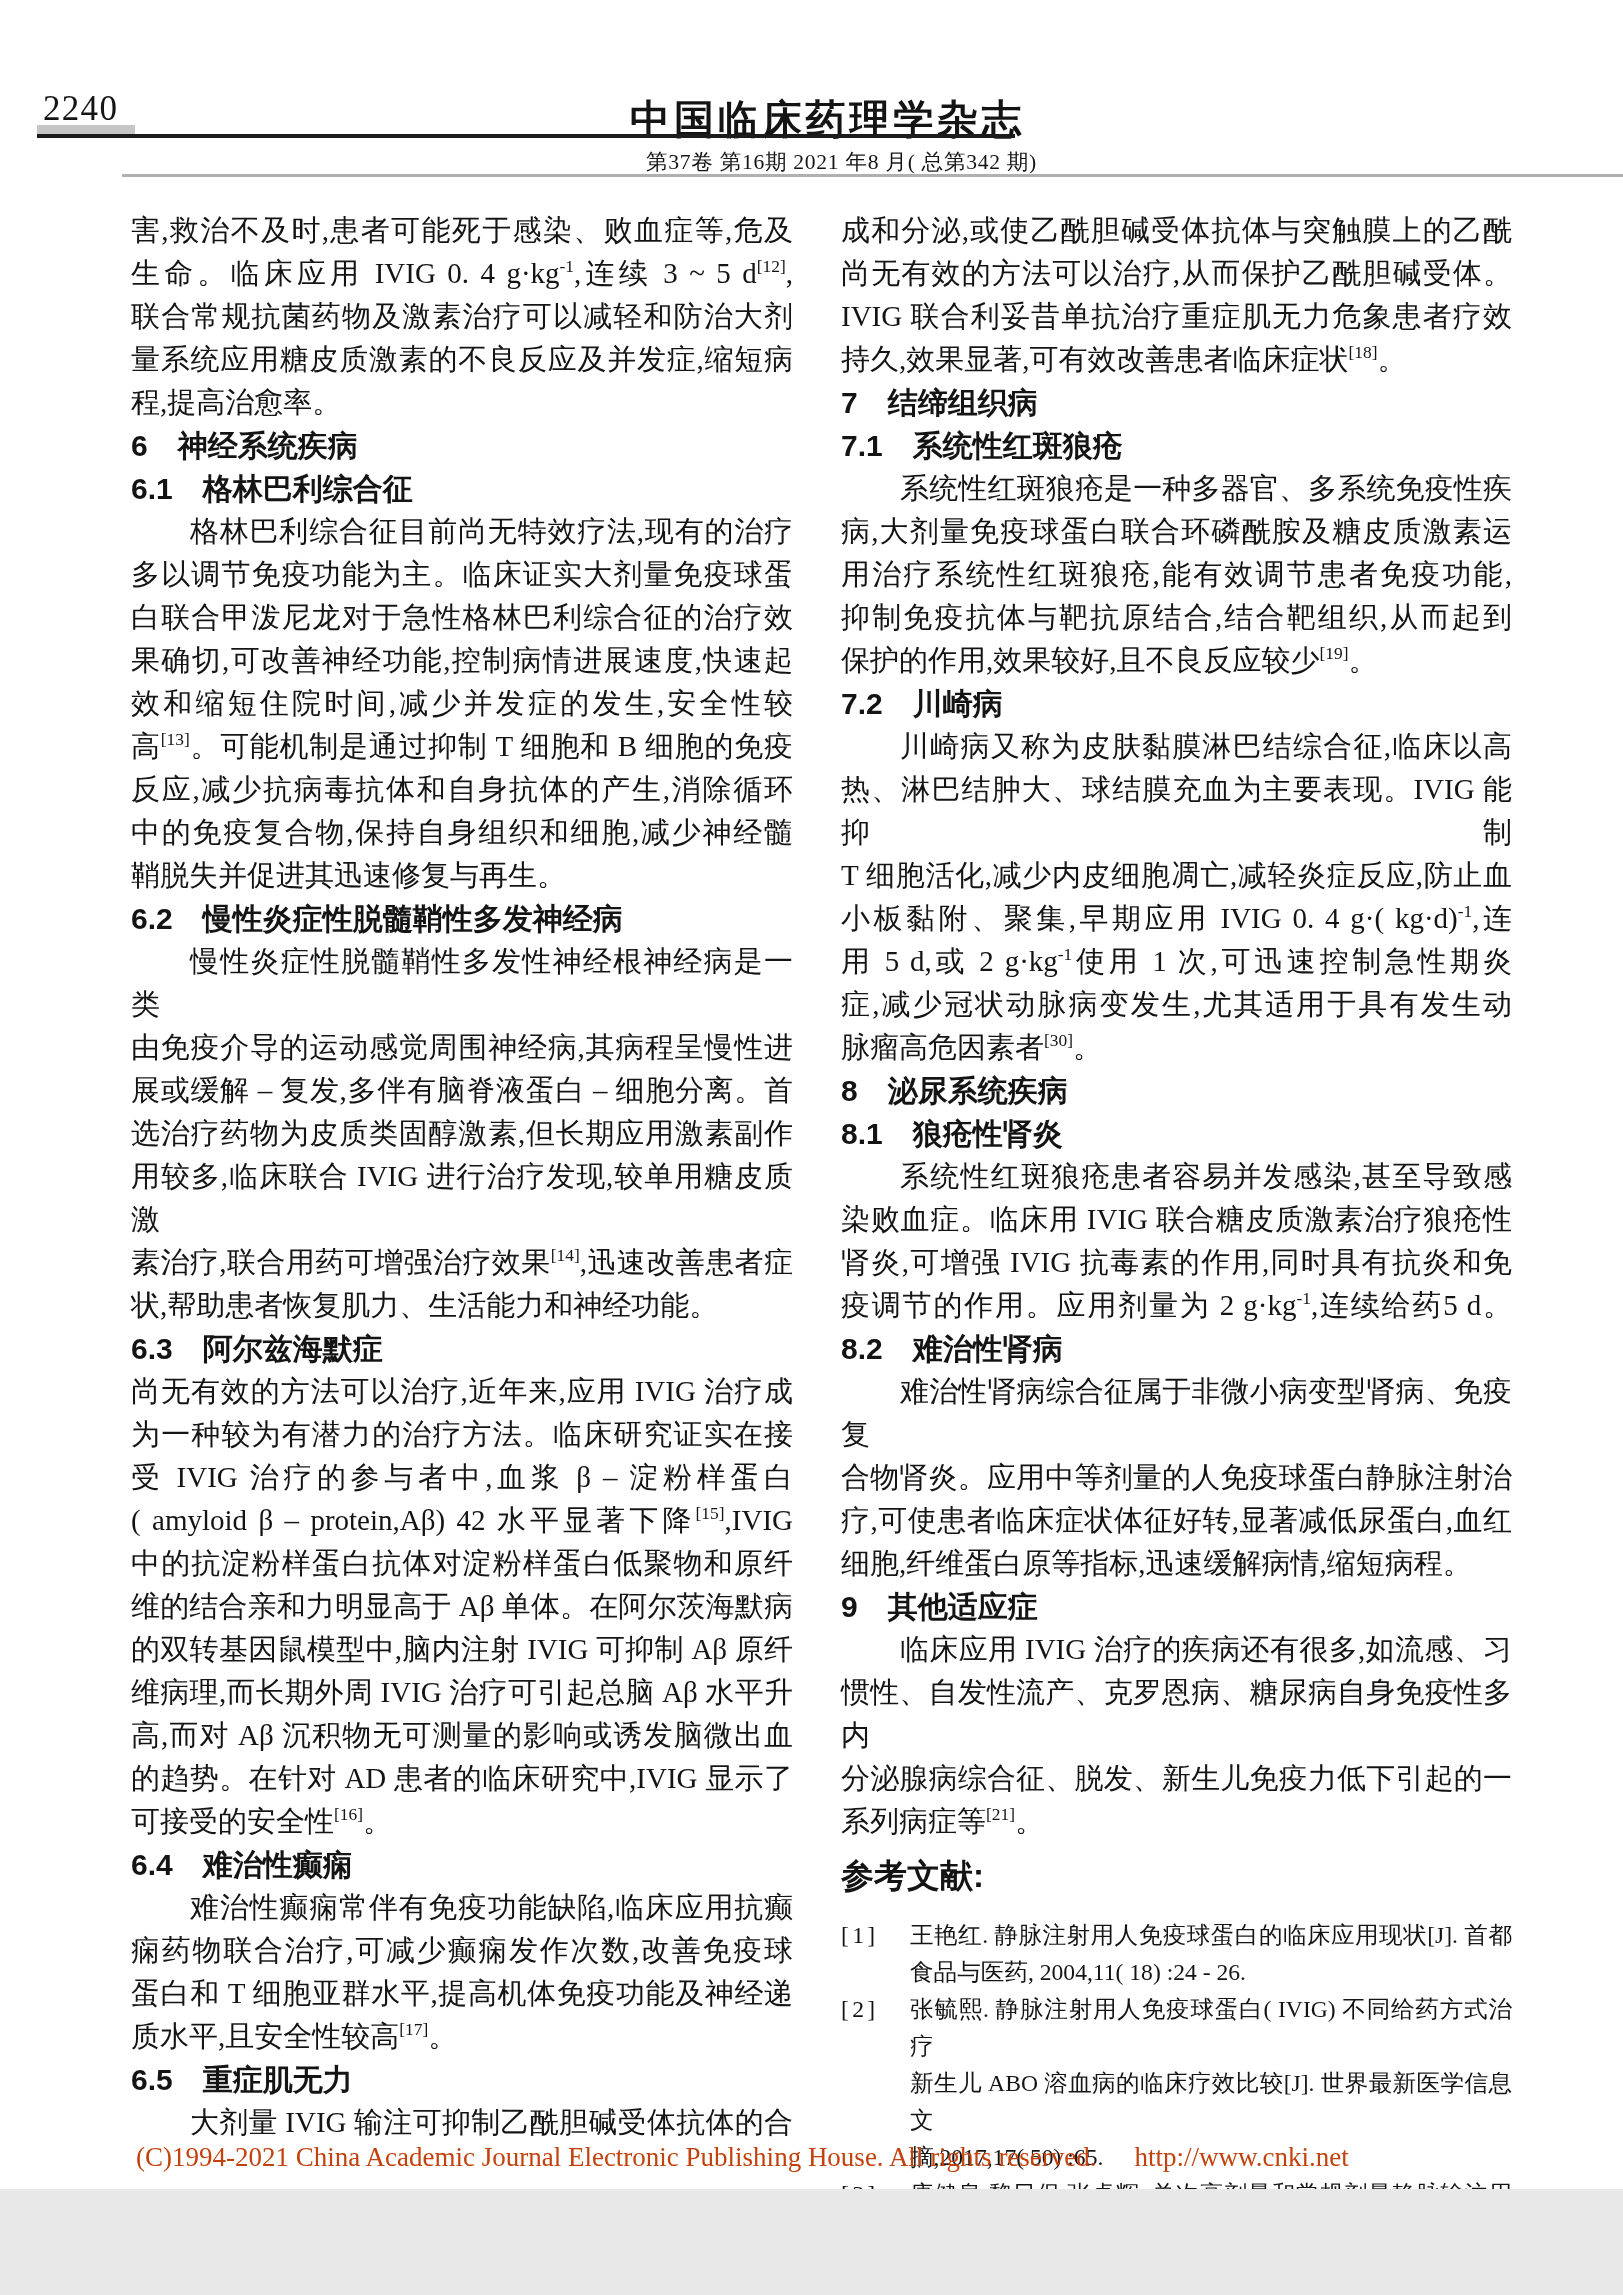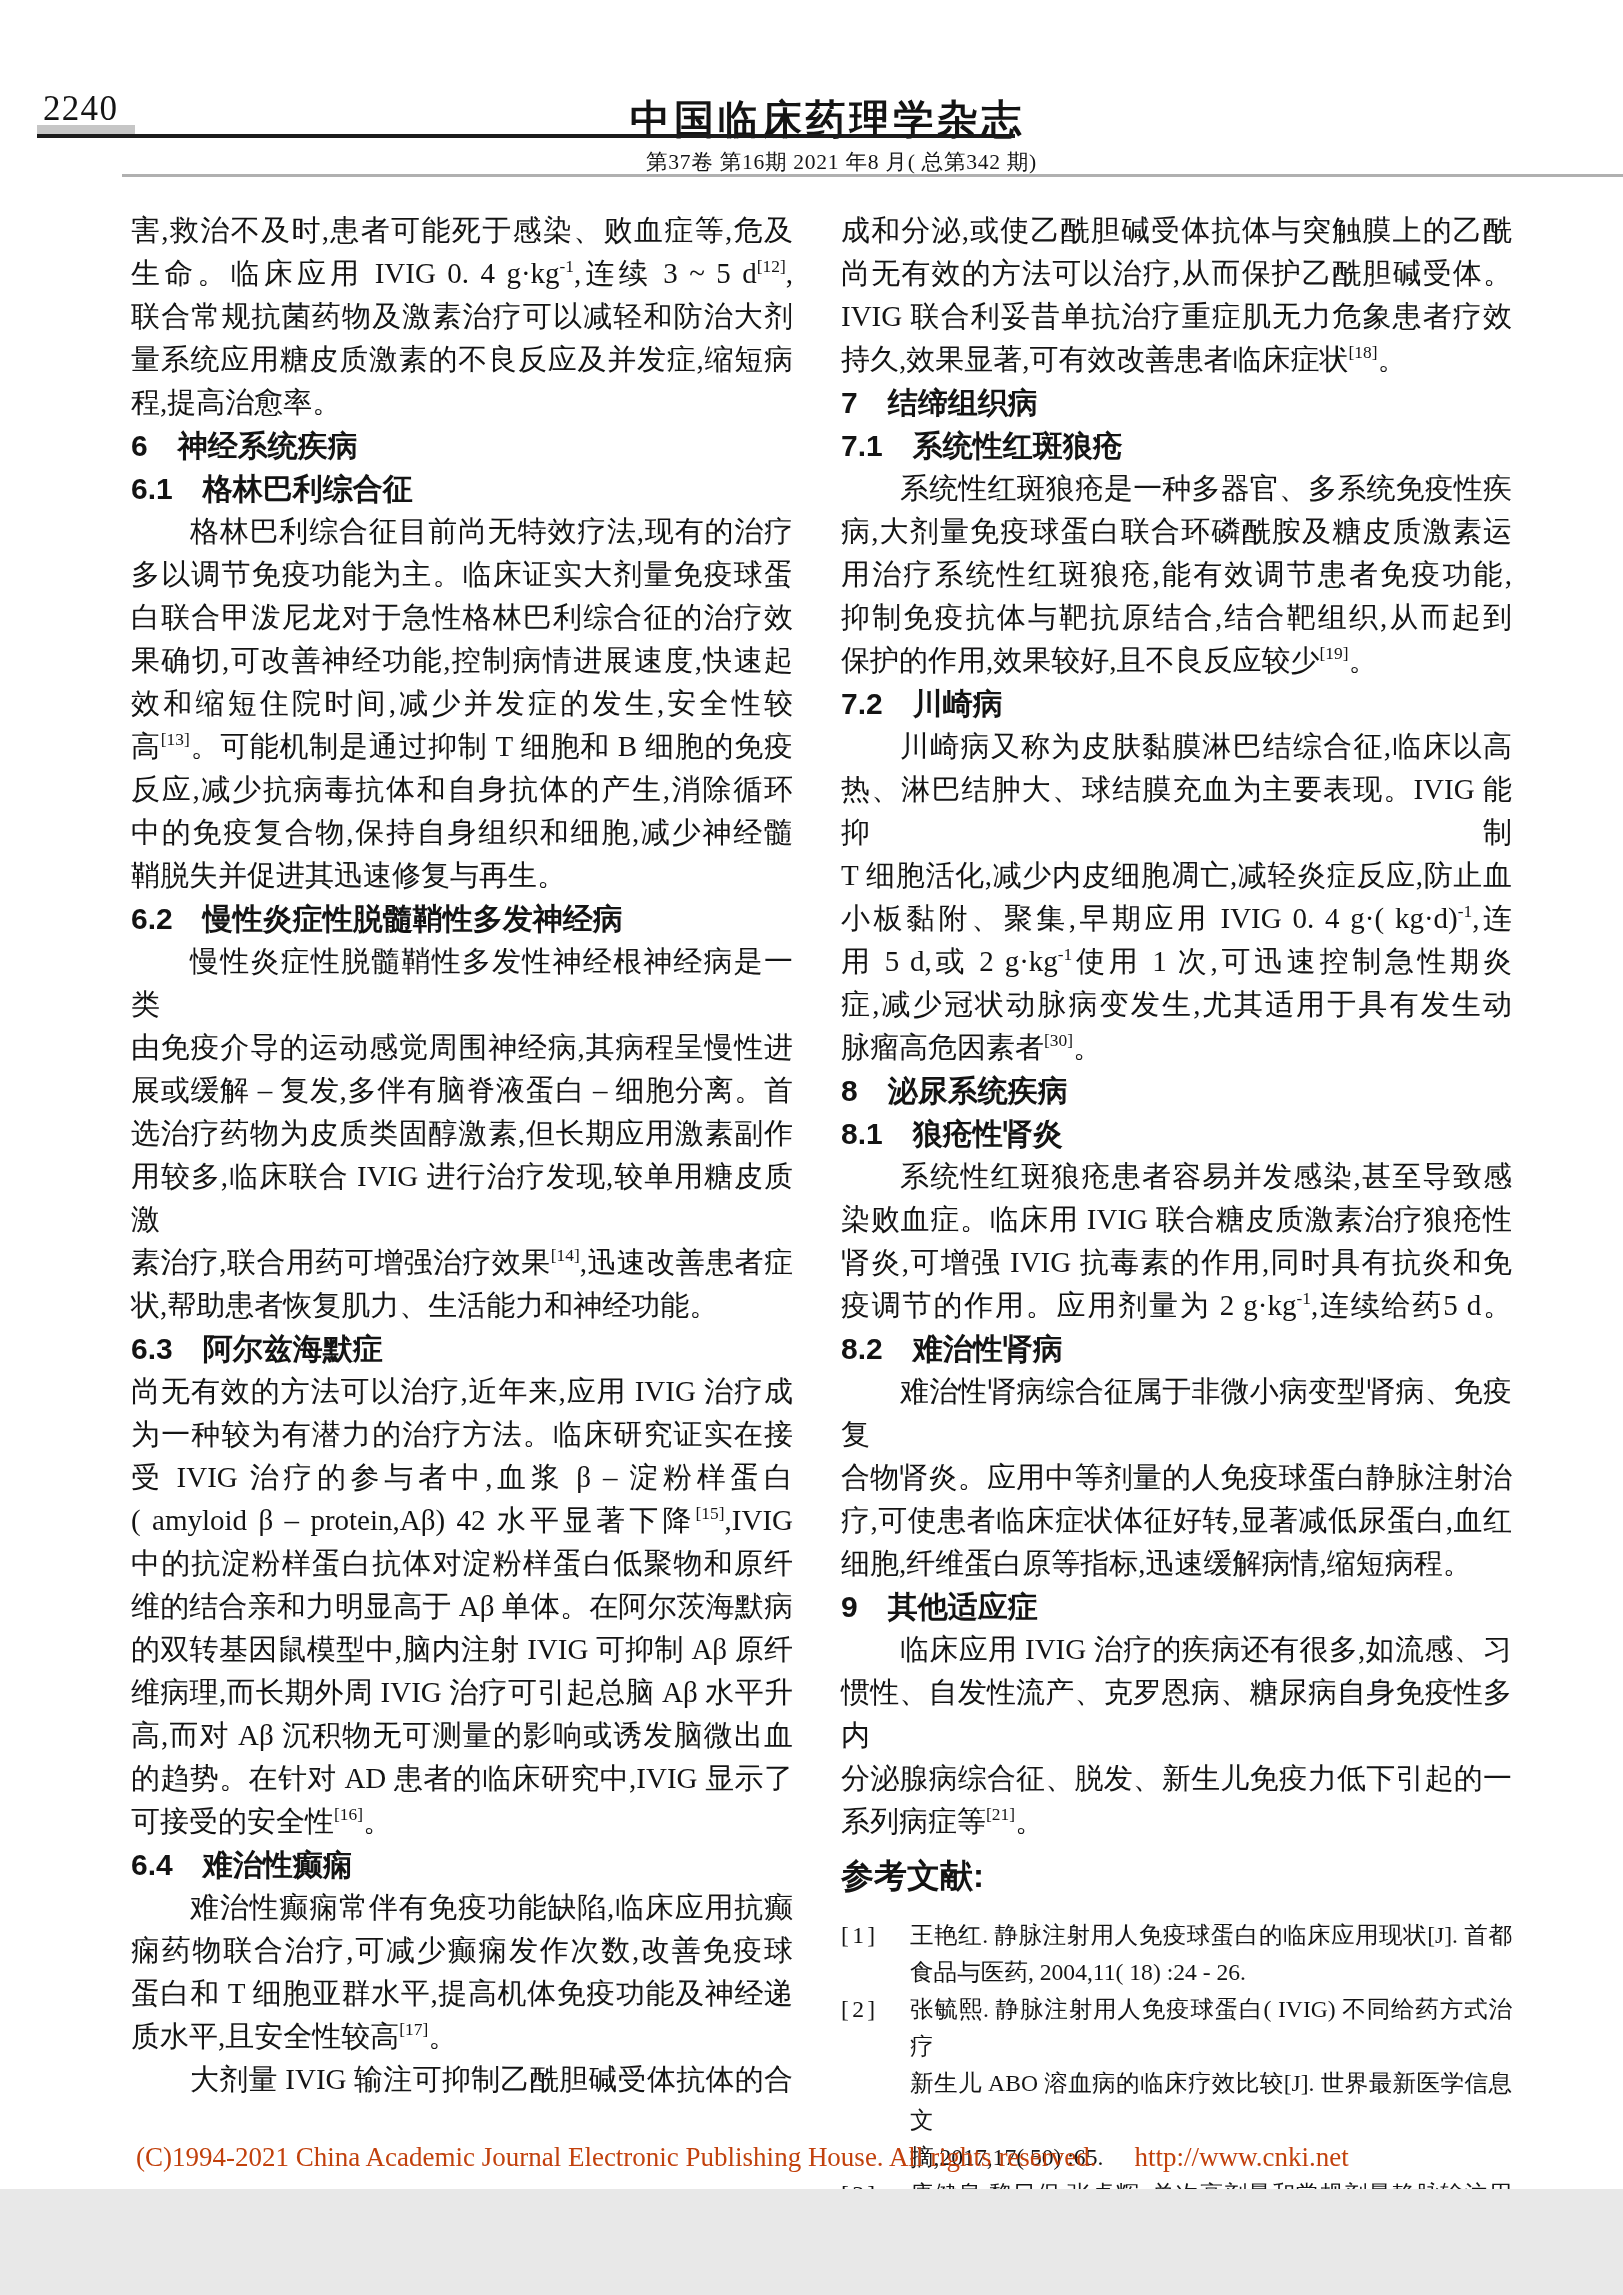--- a/index.html
+++ b/index.html
@@ -95,20 +95,21 @@
         <div class="bline">的趋势。在针对 AD 患者的临床研究中,IVIG 显示了</div>
         <div class="bline flush">可接受的安全性<sup>[16]</sup>。</div>
       </div>
       <div class="h"><span class="num">6.4</span><span class="ttl">难治性癫痫</span></div>
       <div class="para">
         <div class="bline indent">难治性癫痫常伴有免疫功能缺陷,临床应用抗癫</div>
         <div class="bline">痫药物联合治疗,可减少癫痫发作次数,改善免疫球</div>
         <div class="bline">蛋白和 T 细胞亚群水平,提高机体免疫功能及神经递</div>
         <div class="bline flush">质水平,且安全性较高<sup>[17]</sup>。</div>
       </div>
+      <div class="h"><span class="num">6.5</span><span class="ttl">重症肌无力</span></div>
       <div class="para">
         <div class="bline indent">大剂量 IVIG 输注可抑制乙酰胆碱受体抗体的合</div>
       </div>
     </div>
   <div class="col col-right" id="col-right">
       <div class="para">
         <div class="bline">成和分泌,或使乙酰胆碱受体抗体与突触膜上的乙酰</div>
         <div class="bline">尚无有效的方法可以治疗,从而保护乙酰胆碱受体。</div>
         <div class="bline">IVIG 联合利妥昔单抗治疗重症肌无力危象患者疗效</div>
         <div class="bline flush">持久,效果显著,可有效改善患者临床症状<sup>[18]</sup>。</div>

